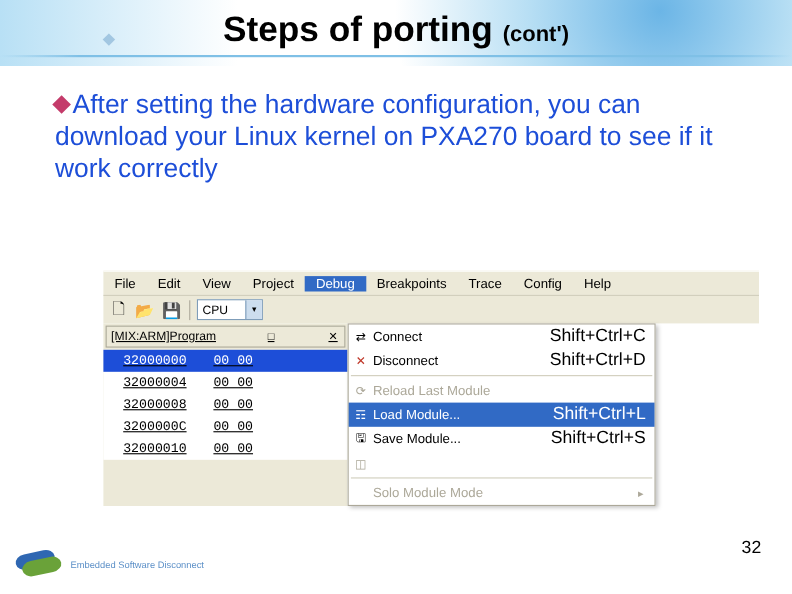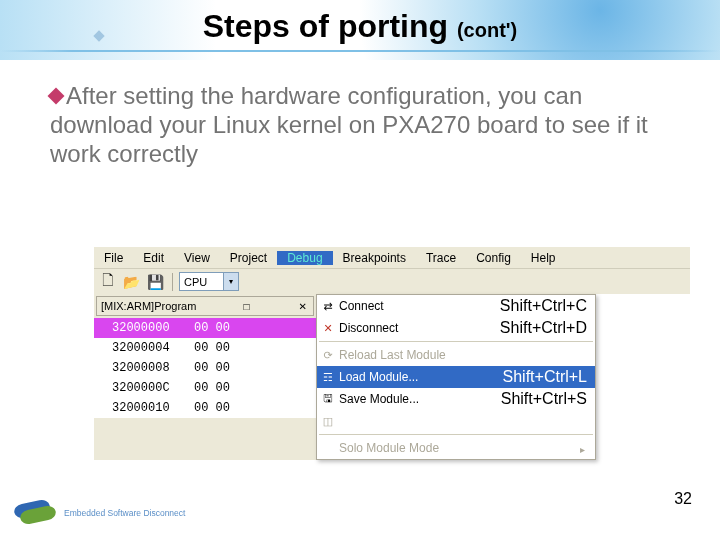--- a/index.html
+++ b/index.html
@@ -43,21 +43,21 @@
     background: #6c9fc9;
     transform: rotate(45deg);
     opacity: .5;
   }
   .body-text {
     position: absolute;
     top: 82px;
     left: 50px;
     right: 30px;
     font-size: 24px;
-    color: #737373;
+    color: #1d4ed8;
     line-height: 1.2;
   }
   .bp-diamond {
     display: inline-block;
     width: 12px; height: 12px;
     background: #c43b6a;
     transform: rotate(45deg);
     margin-right: 4px;
     vertical-align: 2px;
   }
@@ -75,21 +75,21 @@
     border-top: 1px solid #fff;
     height: 22px;
     align-items: center;
   }
   .menubar div {
     padding: 0 10px;
     color: #000;
   }
   .menubar .sel {
     background: #316ac5;
-    color: #5eead4;
+    color: #ffffff;
     text-align: center;
   }
   .toolbar {
     display: flex;
     align-items: center;
     background: #ece9d8;
     border-top: 1px solid #d0cdbb;
     height: 26px;
     padding: 0 4px;
     gap: 4px;
@@ -122,20 +122,21 @@
     border-left: 1px solid #7f9db9;
     display: flex; align-items: center; justify-content: center;
     font-size: 8px;
   }
   .content-row {
     display: flex;
   }
   .left-pane {
     width: 222px;
     background: #ece9d8;
+    text-decoration: underline;
   }
   .program-bar {
     border: 1px solid #aca899;
     background: #ece9d8;
     height: 20px;
     display: flex;
     align-items: center;
     padding: 0 4px;
     font-size: 11px;
     margin: 2px;
@@ -149,21 +150,21 @@
     background: #fff;
   }
   .mem-row {
     display: flex;
     height: 20px;
     align-items: center;
     font-family: "Courier New", monospace;
     font-size: 12px;
   }
   .mem-row.sel {
-    background: #d946ef;
+    background: #1d4ed8;
     color: #fff;
   }
   .addr {
     width: 100px;
     padding-left: 18px;
   }
   .hex { flex: 1; }
   .dropdown-menu {
     width: 280px;
     background: #fff;

